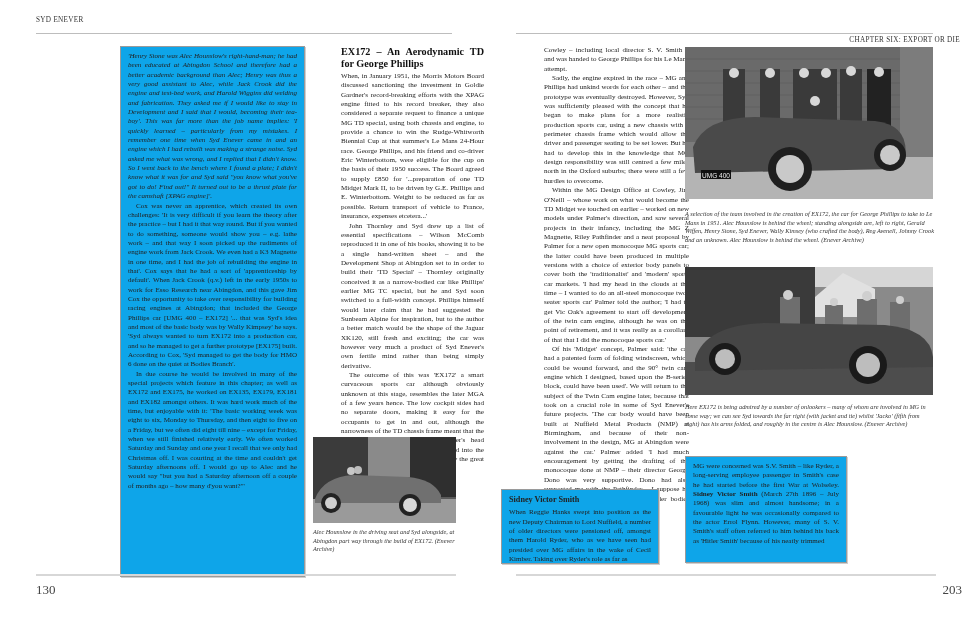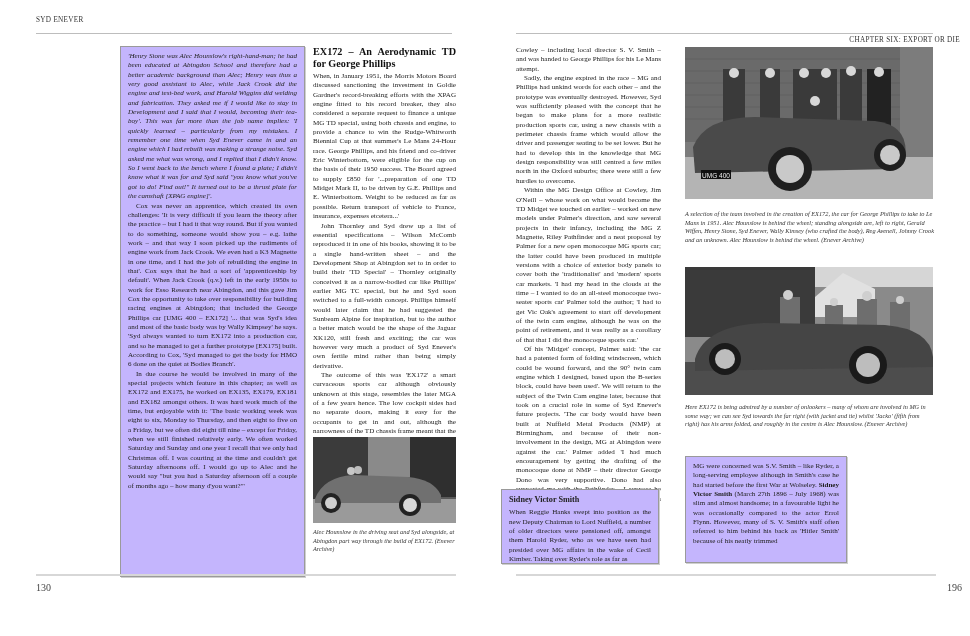--- a/index.html
+++ b/index.html
@@ -4,25 +4,25 @@
 <style>
   html, body { margin:0; padding:0; }
   body { width:970px; height:636px; background:#ffffff; position:relative; overflow:hidden;
          font-family:"Liberation Serif", "DejaVu Serif", serif; color:#222; }
   .page { position:absolute; top:0; height:636px;padding-left:27px; }
   .page-left { left:0; width:485px; }
   .page-right { left:485px; width:485px; }
   .running-head { position:absolute; top:16px; font-size:7.2px; letter-spacing:0.3px; color:#333; }
   .head-rule { position:absolute; top:33px; height:1px; background:#bdbdbd; }
   .foot-rule { position:absolute; top:574px; height:2px; background:#d7d7d7; }
-  .folio { position:absolute; top:582px; font-size:10px; color:#444; }
-  .col { position:absolute; font-size:7.05px; line-height:9.35px; text-align:justify; }
+  .folio { position:absolute; top:582px; font-size:13px; color:#444; }
+  .col { position:absolute; font-size:7.05px; line-height:9.35px; text-align:justify;margin-left:28px; }
   .col p { margin:0; text-indent:8px; }
   .col p.noindent { text-indent:0; }
-  .sidebar { position:absolute; background:#c4b5fd; border:1px solid #9a9a9a; box-shadow:1px 1px 0 #cfcfcf;
+  .sidebar { position:absolute; background:#0ea5e9; border:1px solid #9a9a9a; box-shadow:1px 1px 0 #cfcfcf;
              padding:5px 7px; box-sizing:border-box; font-size:7.05px; line-height:9.35px; text-align:justify; }
   .sidebar p { margin:0; text-indent:8px; }
   .sidebar p.noindent { text-indent:0; }
   .sidebar .it { font-style:italic; }
   .section-title { font-weight:bold; font-size:10.2px; line-height:11.5px; margin:0 0 3px 0; color:#111; }
   .box-title { font-weight:bold; font-size:8.2px; margin:0 0 4px 0; }
   .photo { position:absolute; background:#6f6f6f; overflow:hidden; }
   .caption { position:absolute; font-style:italic; font-size:6.3px; line-height:8.6px; color:#333; }
   .hl { font-weight:bold; font-style:normal; }
 </style>
@@ -148,21 +148,21 @@
   </div>
   <div class="caption" style="left:200px; top:403px; width:250px;">Here EX172 is being admired by a number of onlookers – many of whom are involved in MG in some way; we can see Syd towards the far right (with jacket and tie) whilst 'Jacko' (fifth from right) has his arms folded, and roughly in the centre is Alec Hounslow. (Enever Archive)</div>
 
   <div class="sidebar" style="left:16px; top:489px; width:158px; height:75px;">
     <div class="box-title">Sidney Victor Smith</div>
     <p class="noindent">When Reggie Hanks swept into position as the new Deputy Chairman to Lord Nuffield, a number of older directors were pensioned off, amongst them Harold Ryder, who as we have seen had presided over MG affairs in the wake of Cecil Kimber. Taking over Ryder's role as far as</p>
   </div>
 
   <div class="sidebar" style="left:200px; top:456px; width:162px; height:107px;">
     <p class="noindent">
-      <span>MG were concerned was S.V. Smith – like Ryder, a long-serving employee although in Smith's case he had started before the first War at Wolseley.</span>
+      <span>MG were concerned was S.V. Smith – like Ryder, a long-serving employee passenger in Smith's case he had started before the first War at Wolseley.</span>
       <span class="hl">Sidney Victor Smith</span>
       <span>(March 27th 1896 – July 1968) was slim and almost handsome; in a favourable light he was occasionally compared to the actor Errol Flynn. However, many of S. V. Smith's staff often referred to him behind his back as 'Hitler Smith' because of his neatly trimmed</span>
     </p>
   </div>
 
   <div class="foot-rule" style="left:31px; width:420px;"></div>
-  <div class="folio" style="right:35px;">196</div>
+  <div class="folio" style="right:35px;">203</div>
 </div>
 
 </body></html>

